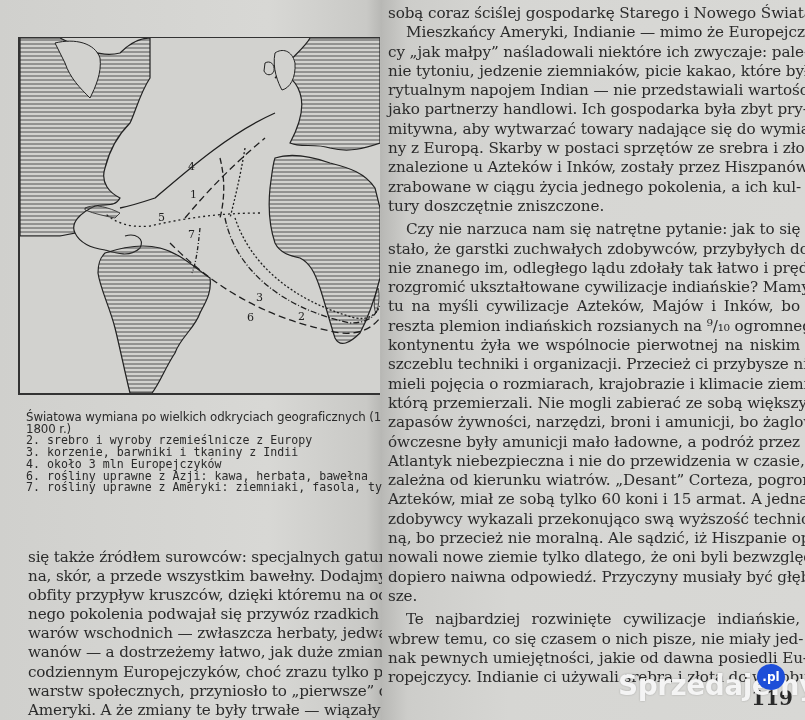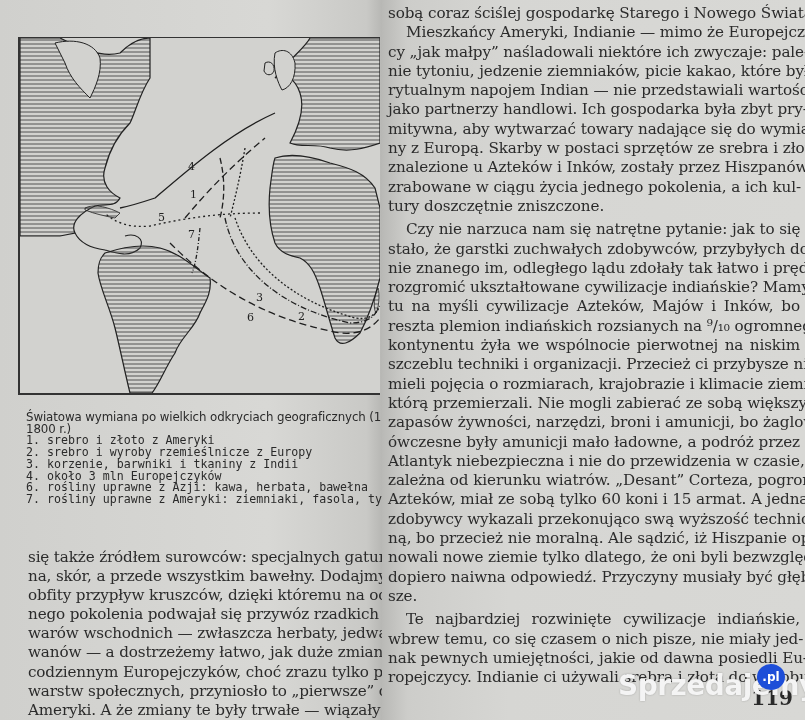--- a/index.html
+++ b/index.html
@@ -107,21 +107,20 @@
         <text x="138" y="183">5</text>
         <text x="227" y="283">6</text>
         <text x="168" y="200">7</text>
       </g>
     </svg>
   </div>
 
   <div class="caption">
     <span class="title legend-item">Światowa wymiana po wielkich odkryciach geograficznych (150-</span>
     <span class="title legend-item">1800 r.)</span>
-    <span class="legend-item">1. srebro i złoto z Ameryki</span>
     <span class="legend-item">2. srebro i wyroby rzemieślnicze z Europy</span>
     <span class="legend-item">3. korzenie, barwniki i tkaniny z Indii</span>
     <span class="legend-item">4. około 3 mln Europejczyków</span>
     <span class="legend-item">6. rośliny uprawne z Azji: kawa, herbata, bawełna</span>
     <span class="legend-item">7. rośliny uprawne z Ameryki: ziemniaki, fasola, tytoń</span>
   </div>
 
   <div class="left-text">
     <span class="line">się także źródłem surowców: specjalnych gatunków drze-</span>
     <span class="line">na, skór, a przede wszystkim bawełny. Dodajmy do tego</span>

